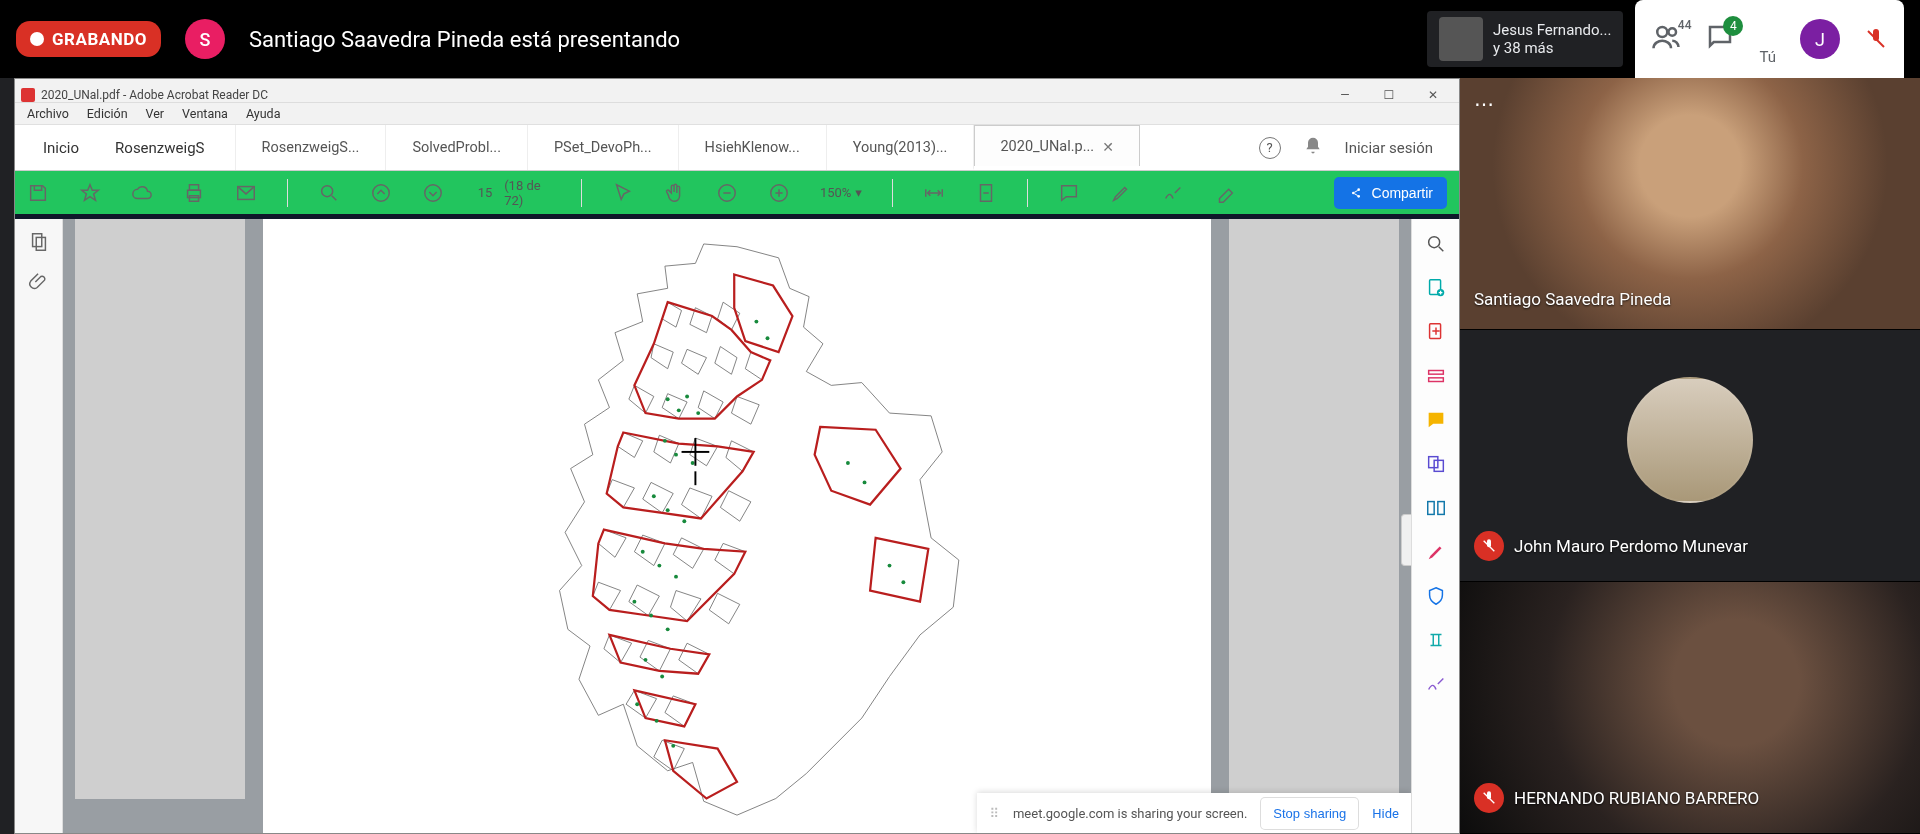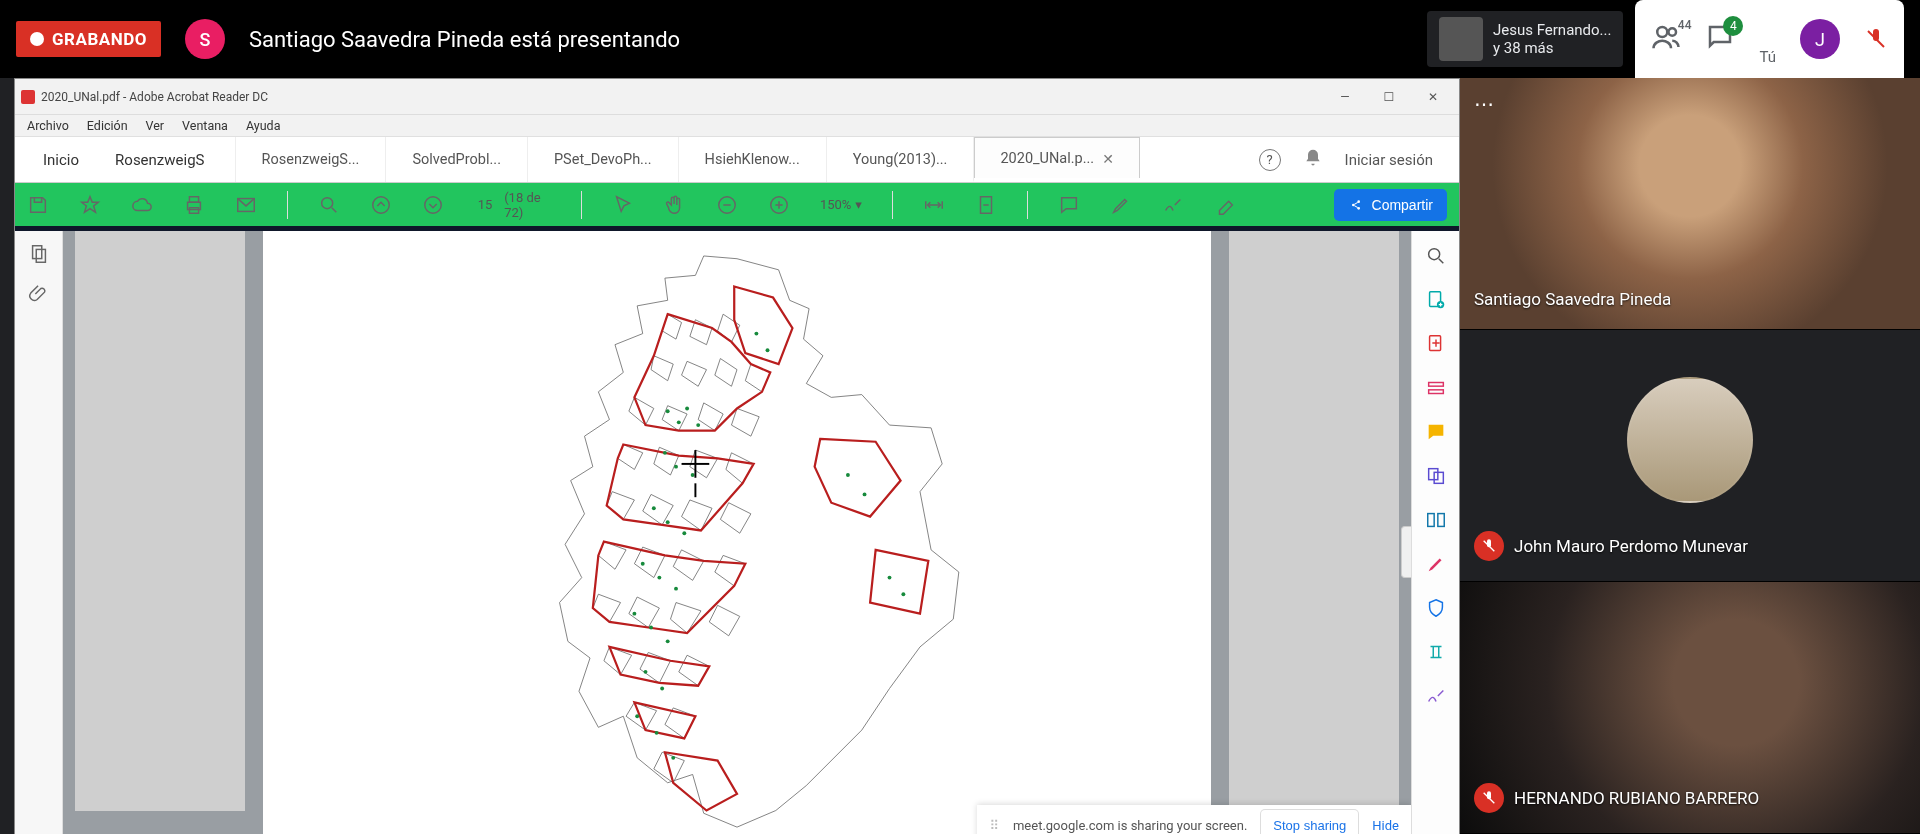--- a/index.html
+++ b/index.html
@@ -1,40 +1,40 @@
 <!DOCTYPE html>
 <html><head>
 <meta charset="utf-8">
 <style>
 * { margin: 0; padding: 0; box-sizing: border-box; }
 body { font-family: -apple-system, BlinkMacSystemFont, "Segoe UI", Roboto, Arial, sans-serif; width: 1920px; height: 834px; background: #202124; overflow: hidden; position: relative; }
 
 
 .meet-topbar { position: absolute; top: 0; left: 0; right: 0; height: 78px; background: #000; display: flex; align-items: center; padding: 0 16px; color: #fff; z-index: 10; }
-.recording-badge { background: #d93025; color: #fff; padding: 8px 14px; border-radius: 2px; font-weight: 700; display: flex; align-items: center; gap: 8px; font-size: 17px; letter-spacing: 0.5px; }
+.recording-badge { background: #d93025; color: #fff; padding: 8px 14px; border-radius: 14px; font-weight: 700; display: flex; align-items: center; gap: 8px; font-size: 17px; letter-spacing: 0.5px; }
 .recording-dot { width: 14px; height: 14px; border-radius: 50%; background: #fff; }
 .presenter-avatar { margin-left: 24px; width: 40px; height: 40px; border-radius: 50%; background: #e91e63; display: flex; align-items: center; justify-content: center; font-size: 18px; color: #fff; font-weight: 500; }
 .presenting-text { margin-left: 24px; font-size: 22px; color: #fff; }
 .meet-topbar-right { margin-left: auto; display: flex; align-items: center; gap: 12px; }
 .participant-chip { background: #202124; display: flex; align-items: center; gap: 10px; padding: 6px 12px; border-radius: 4px; }
 .chip-avatar { width: 44px; height: 44px; border-radius: 4px; background: #555; }
 .chip-text-col { display: flex; flex-direction: column; font-size: 15px; color: #e8eaed; }
 .meet-controls { background: #fff; display: flex; align-items: center; padding: 6px 16px; gap: 24px; border-radius: 8px 8px 0 0; height: 78px;}
 .meet-icon-btn { position: relative; color: #5f6368; }
 .meet-icon-btn svg { width: 30px; height: 30px; }
 .badge-count { position: absolute; top: -4px; right: -10px; font-size: 12px; color:#5f6368; font-weight:500;}
 .badge-green { position: absolute; top: -6px; right: -8px; background: #1e8e3e; color: #fff; border-radius: 50%; width: 20px; height: 20px; font-size: 12px; display:flex;align-items:center;justify-content:center;}
 .you-label { color: #5f6368; font-size: 15px; align-self:flex-end; padding-bottom:6px;}
 .you-avatar { width: 40px; height: 40px; border-radius: 50%; background: #7b1fa2; color: #fff; display: flex; align-items: center; justify-content: center; font-size: 18px; }
 .mic-slash { width: 24px; height: 24px; }
 
 
 .share-frame { position: absolute; top: 78px; left: 14px; width: 1446px; height: 756px; background: #fff; border: 1px solid #888; border-top-left-radius: 0; }
 
-.acro-titlebar { height: 36px; background: #f2f2f2; display: flex; align-items: center; padding: 0 6px; font-size: 12px; color: #444; border-bottom:1px solid #ddd;}
+.acro-titlebar { height: 24px; background: #f2f2f2; display: flex; align-items: flex-end; padding: 0 6px; font-size: 12px; color: #444; border-bottom:1px solid #ddd;}
 .acro-titlebar-icon { width: 14px; height: 14px; background: #d33; margin-right: 6px; border-radius: 2px;}
 .titlebar-spacer { flex: 1; }
 .titlebar-btns { display: flex; gap: 16px; color: #555; font-size: 12px; padding-right:6px;}
 .titlebar-btn { width:28px; text-align:center; }
 
 .acro-menubar { height: 22px; background: #f2f2f2; display: flex; align-items: center; gap: 18px; padding: 0 12px; font-size: 12.5px; color: #333; border-bottom:1px solid #e0e0e0;}
 
 .acro-tabsbar { height: 46px; background: #fff; border-bottom: 1px solid #ccc; display: flex; align-items: center; padding: 0 10px; font-size: 15px; color: #333; }
 .home-tab, .tools-tab { padding: 0 18px; height:100%; display:flex; align-items:center;}
 .doc-tabs { display: flex; flex: 1; height:100%; margin-left:12px;}

